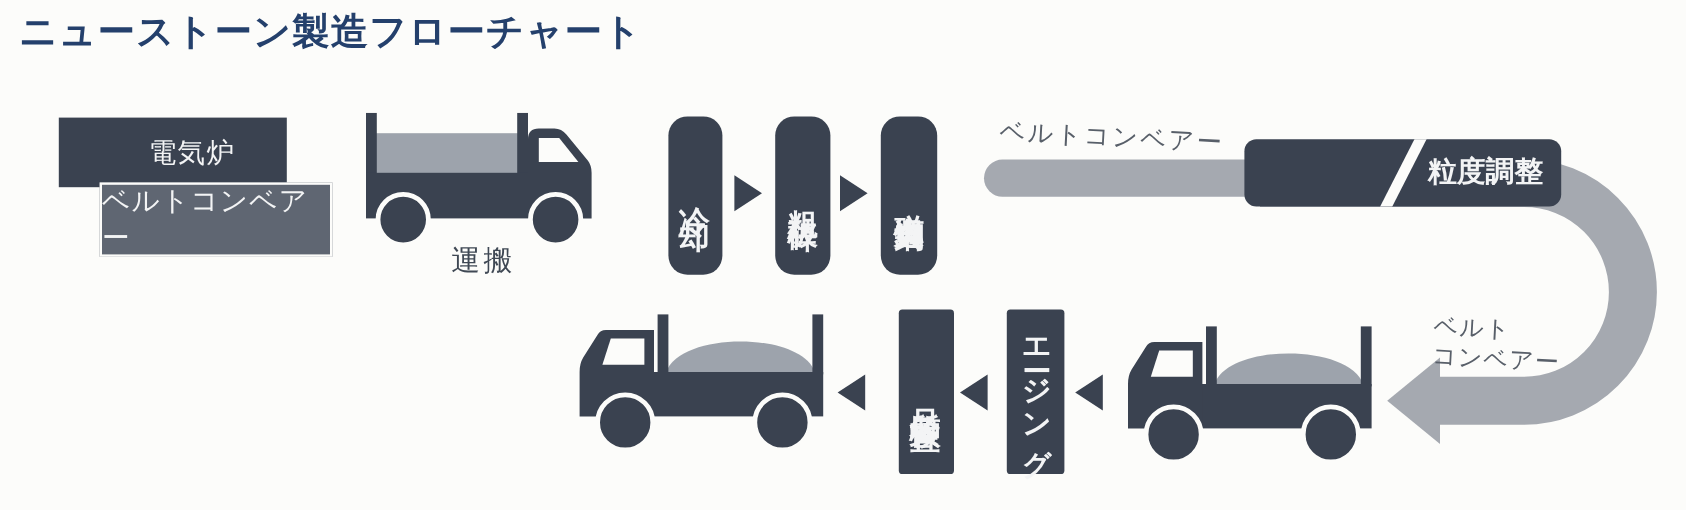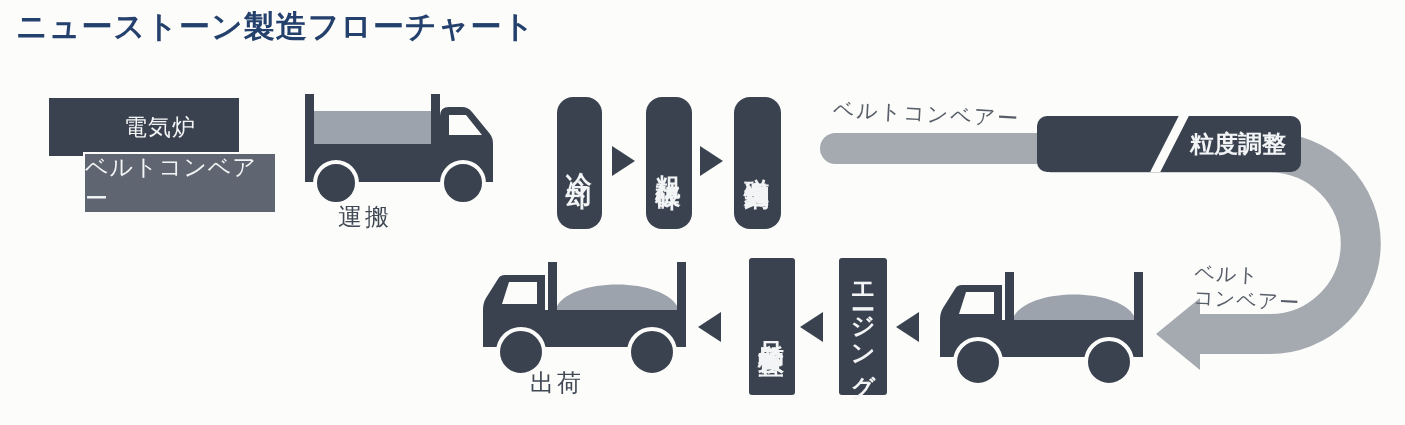--- a/index.html
+++ b/index.html
@@ -49,21 +49,21 @@
   .arr-l2{left:800px;top:312px;}
   .arr-l3{left:896px;top:312px;}
 
   .truck{position:absolute;display:block;}
   .truck1{left:303px;top:94px;}
   .truck2{left:938px;top:270px;}
   .truck3{left:481px;top:260px;}
 
   .tlabel{
     position:absolute;color:var(--labeldark);font-size:24px;font-weight:500;
-    letter-spacing:3px;text-align:left;width:130px;
+    letter-spacing:3px;text-align:center;width:130px;
   }
   .lbl-transport{left:338px;top:201px;}
   .lbl-shipping{left:530px;top:367px;}
 
   .conveyor-svg{position:absolute;left:810px;top:95px;}
 
   .conv-label-top{
     position:absolute;left:833px;top:95px;
     color:var(--labelgray);font-size:21px;letter-spacing:2px;
     transform:rotate(3deg);transform-origin:left center;
@@ -155,15 +155,14 @@
   <svg class="truck truck3" width="209" height="118" viewBox="0 0 209 118">
     <path d="M 74 50 C 86 16 186 16 198 50 Z" fill="#9da3ac"></path>
     <rect x="67" y="2" width="9" height="50" fill="#3a4250"></rect>
     <rect x="196" y="2" width="9" height="50" fill="#3a4250"></rect>
     <rect x="62" y="50" width="143" height="37" fill="#3a4250"></rect>
     <path d="M 2 87 V 50 Q 2 43 5 38 L 17 19 Q 19 15 24 15 L 64 15 V 87 Z" fill="#3a4250"></path>
     <polygon points="21,44 28,22 56,22 56,44" fill="#fcfcfa"></polygon>
     <circle cx="40" cy="92" r="23" fill="#3a4250" stroke="#fcfcfa" stroke-width="4"></circle>
     <circle cx="171" cy="92" r="23" fill="#3a4250" stroke="#fcfcfa" stroke-width="4"></circle>
   </svg>
-  <div class="tlabel lbl-shipping">出荷</div>
 
 </div>
 
 </body></html>

